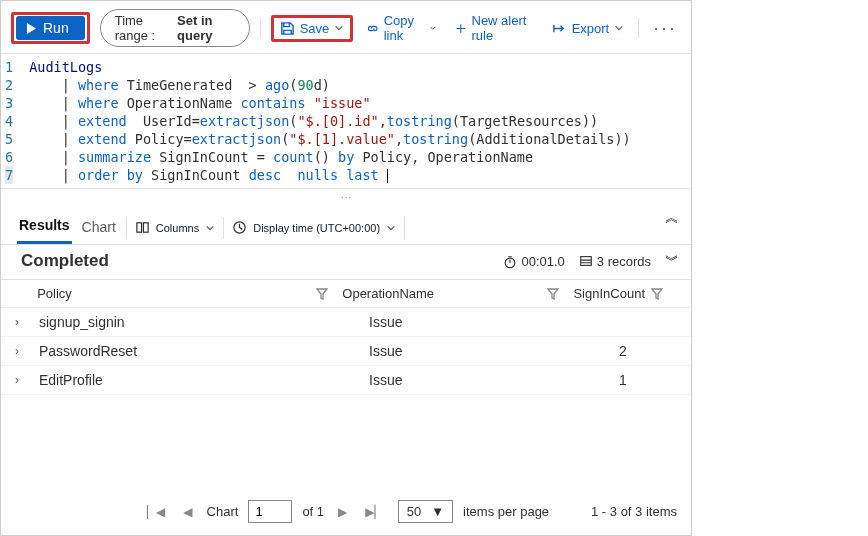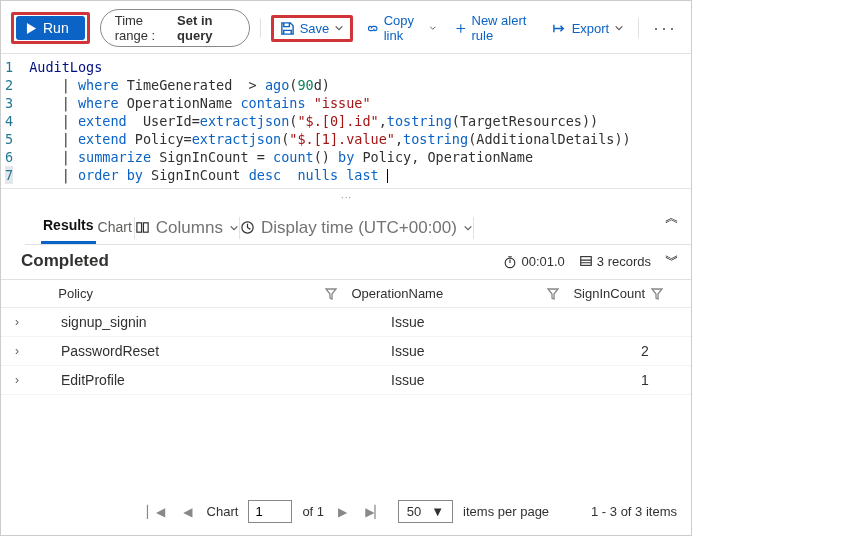--- a/index.html
+++ b/index.html
@@ -32,41 +32,41 @@
   .code .str { color:#a31515; }
   .code .id { color:#001080; }
   .code .plain { color:#323130; }
   .cursor { border-left:1px solid #000; height:14px; display:inline-block; vertical-align:middle; }
 
   
   .drag { text-align:center; color:#a19f9d; font-size:11px; padding:2px; position:relative; }
   .drag .up { position:absolute; right:12px; top:20px; color:#323130; cursor:pointer; font-size:14px; }
 
   
-  .restabs { display:flex; align-items:center; gap:0; padding:6px 10px 0 16px; border-bottom:1px solid #e1e1e1;margin-left:24px; }
+  .restabs { display:flex; align-items:center; gap:8px; padding:6px 10px 0 16px; border-bottom:1px solid #e1e1e1; }
   .restabs .tab { padding:6px 2px 8px; color:#605e5c; cursor:pointer; font-size:14px; }
   .restabs .tab.active { color:#111; font-weight:700; border-bottom:3px solid #0b63c5; }
   .restabs .sep2 { width:1px; height:22px; background:#e1e1e1; }
-  .restabs .ctrl { display:inline-flex; align-items:center; gap:6px; color:#737373; font-size:17px; cursor:pointer; }
+  .restabs .ctrl { display:inline-flex; align-items:center; gap:6px; color:#0f172a; font-size:11px; cursor:pointer; }
   .restabs svg.ico { width:15px; height:15px; stroke:#323130; fill:none; stroke-width:1.3; }
   .toggle { width:34px; height:16px; border:1px solid #605e5c; border-radius:10px; position:relative; }
   .toggle::after { content:""; width:10px; height:10px; border-radius:50%; background:#605e5c; position:absolute; left:2px; top:2px; }
 
   
   .statusrow { display:flex; align-items:center; justify-content:space-between; padding:6px 12px 8px 20px; border-bottom:1px solid #e1e1e1; }
   .statusrow .title { font-size:17px; font-weight:700; }
   .statusrow .info { display:flex; align-items:center; gap:14px; color:#323130; font-size:13px; }
   .statusrow svg { width:14px; height:14px; stroke:#323130; fill:none; stroke-width:1.3; }
 
   
   .thead, .trow { display:flex; align-items:center; padding:6px 14px; }
   .thead { border-bottom:1px solid #eaeaea; font-size:13px; }
   .trow { border-bottom:1px solid #f3f3f3; font-size:14px; }
   .col0 { width:24px; color:#605e5c; font-size:12px; }
-  .col1 { width:330px; display:flex; align-items:center; gap:6px;margin-left:22px; }
+  .col1 { width:330px; display:flex; align-items:center; gap:6px; }
   .col2 { width:250px; display:flex; align-items:center; gap:6px; }
   .col3 { flex:1; display:flex; align-items:center; gap:6px; }
   .filter { width:12px; height:12px; stroke:#8a8886; fill:none; stroke-width:1.3; margin-left:auto; margin-right:14px; }
 
   
   .pager { position:absolute; bottom:6px; left:0; right:0; display:flex; align-items:center; gap:10px; padding:6px 14px; font-size:13px; color:#323130; justify-content:center; }
   .pager .nav { color:#8a8886; cursor:pointer; padding:0 4px; font-size:12px; }
   .pager input.page { width:44px; border:1px solid #8a8886; padding:3px 6px; font-size:13px; }
   .pager .sel { border:1px solid #8a8886; padding:3px 8px; display:inline-flex; align-items:center; gap:10px; cursor:pointer; }
   .pager .right { position:absolute; right:14px; }

